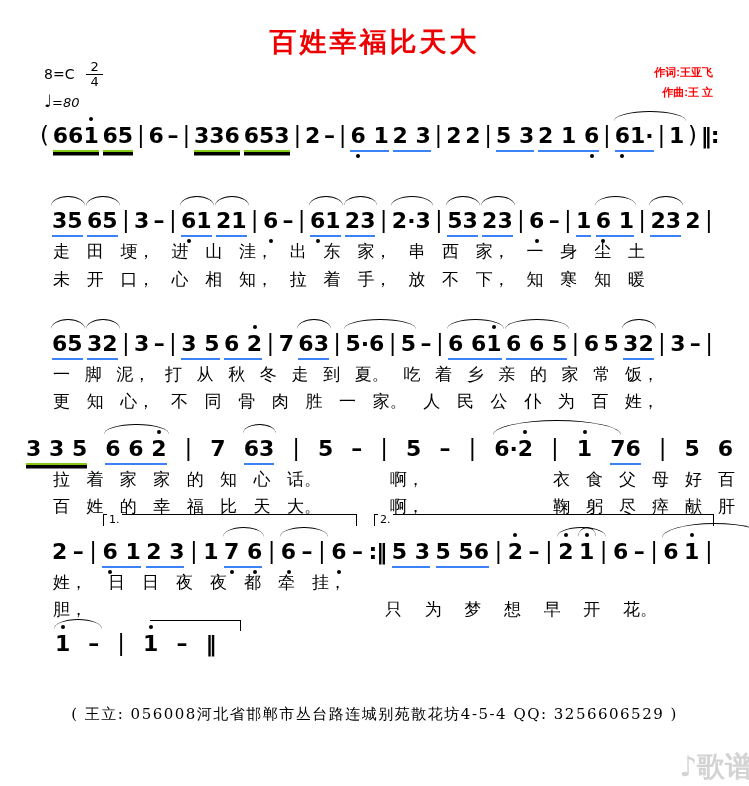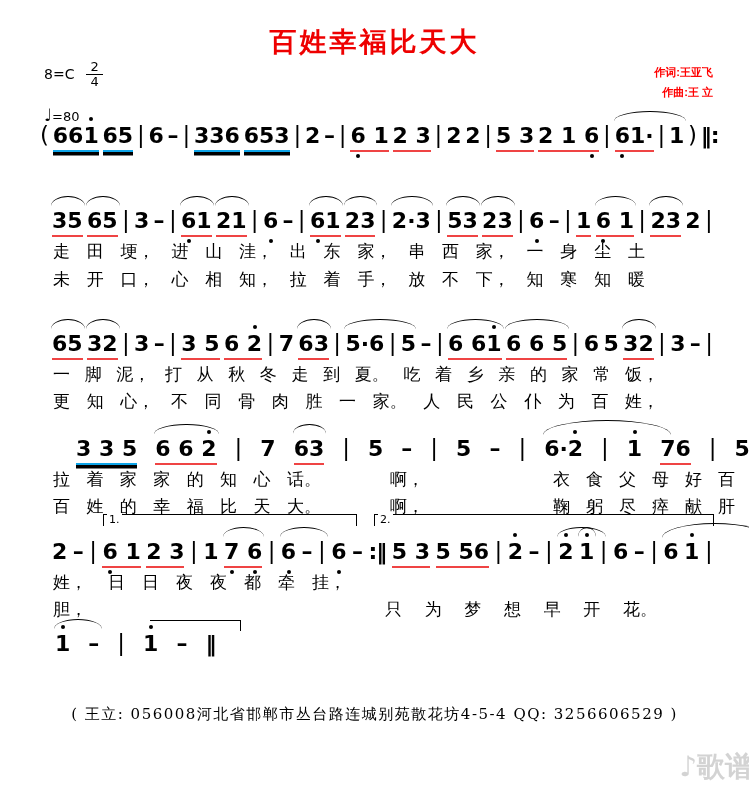--- a/index.html
+++ b/index.html
@@ -9,42 +9,42 @@
   .title{position:absolute;top:24px;left:0;width:100%;text-align:center;
          color:#ee0000;font-size:27px;font-weight:bold;letter-spacing:3px;
          font-family:"DejaVu Sans",sans-serif;}
 
   .keyblock{position:absolute;left:44px;top:60px;font-size:14px;line-height:17px;
             font-family:"DejaVu Sans",sans-serif;}
   .keyrow1{display:flex;align-items:center;}
   .meter{display:inline-flex;flex-direction:column;align-items:center;margin-left:12px;
          font-size:13px;line-height:14px;}
   .meter .num{border-bottom:1px solid #000;padding:0 4px;}
-  .keyrow2{margin-top:18px;font-size:13px;}
+  .keyrow2{margin-top:4px;font-size:13px;font-style:italic;}
   .noteglyph{font-size:17px;}
 
   .credits{position:absolute;right:36px;top:62px;color:#ff0000;font-size:11px;
            font-weight:bold;line-height:20px;text-align:right;}
 
   
   .sys{position:absolute;left:0;width:749px;}
   .notesrow{display:flex;justify-content:space-between;align-items:baseline;
             font-family:"DejaVu Sans",sans-serif;font-weight:700;font-size:22px;
             white-space:nowrap;}
   .notesrow.left{justify-content:flex-start;gap:18px;}
 
   .tok{position:relative;display:inline-block;}
   .tok.bar{font-weight:400;font-size:23px;}
   .tok.dash{font-weight:700;}
   .tok.paren{font-weight:400;font-size:23px;}
   .tok.repL,.tok.repR,.tok.final{font-weight:700;letter-spacing:-1px;font-size:22px;}
 
   .chars{display:inline-block;white-space:pre;padding-bottom:2px;}
-  .chars.u1{border-bottom:2px solid #ef4444;text-decoration:underline;}
-  .chars.u2{border-bottom:2px solid #0ea5e9;box-shadow:0 3.5px 0 0 #000;}
+  .chars.u1{border-bottom:2px solid #3b82f6;text-decoration:underline;}
+  .chars.u2{border-bottom:2px solid #84cc16;box-shadow:0 3.5px 0 0 #000;}
   .ch{position:relative;display:inline-block;}
   .ch.hd::before{content:"";position:absolute;top:-6px;left:50%;transform:translateX(-50%);
                  width:4px;height:4px;border-radius:50%;background:#000;}
   .ch.ld::after{content:"";position:absolute;bottom:-10px;left:50%;transform:translateX(-50%);
                 width:4px;height:4px;border-radius:50%;background:#000;}
 
   .arc{position:absolute;top:-12px;left:-1px;right:-2px;height:9px;
        border-top:1.5px solid #000;border-radius:50% 50% 0 0 / 100% 100% 0 0;}
   .arc.arc2{right:-32px;}
   .arc.arc3{right:-88px;top:-16px;height:14px;}
@@ -261,21 +261,21 @@
         <span class="syl">民</span>
         <span class="syl">公</span>
         <span class="syl">仆</span>
         <span class="syl">为</span>
         <span class="syl">百</span>
         <span class="syl">姓，</span>
       </div>
   </div>
 
   <div class="sys" style="top:435px;">
-    <div class="notesrow" style="padding:0 34px 0 76px;gap:18px;">
+    <div class="notesrow" style="padding:0 34px 0 26px;gap:18px;">
         <span class="tok note"><span class="chars u2"><span class="ch">3</span><span class="ch"> </span><span class="ch">3</span><span class="ch"> </span><span class="ch">5</span></span></span>
         <span class="tok note"><span class="arc"></span><span class="chars u1"><span class="ch">6</span><span class="ch"> </span><span class="ch">6</span><span class="ch"> </span><span class="ch hd">2</span></span></span>
         <span class="tok bar">|</span>
         <span class="tok note"><span class="chars"><span class="ch">7</span></span></span>
         <span class="tok note"><span class="arc"></span><span class="chars u1"><span class="ch">6</span><span class="ch">3</span></span></span>
         <span class="tok bar">|</span>
         <span class="tok note"><span class="chars"><span class="ch">5</span></span></span>
         <span class="tok dash">–</span>
         <span class="tok bar">|</span>
         <span class="tok note"><span class="chars"><span class="ch">5</span></span></span>

